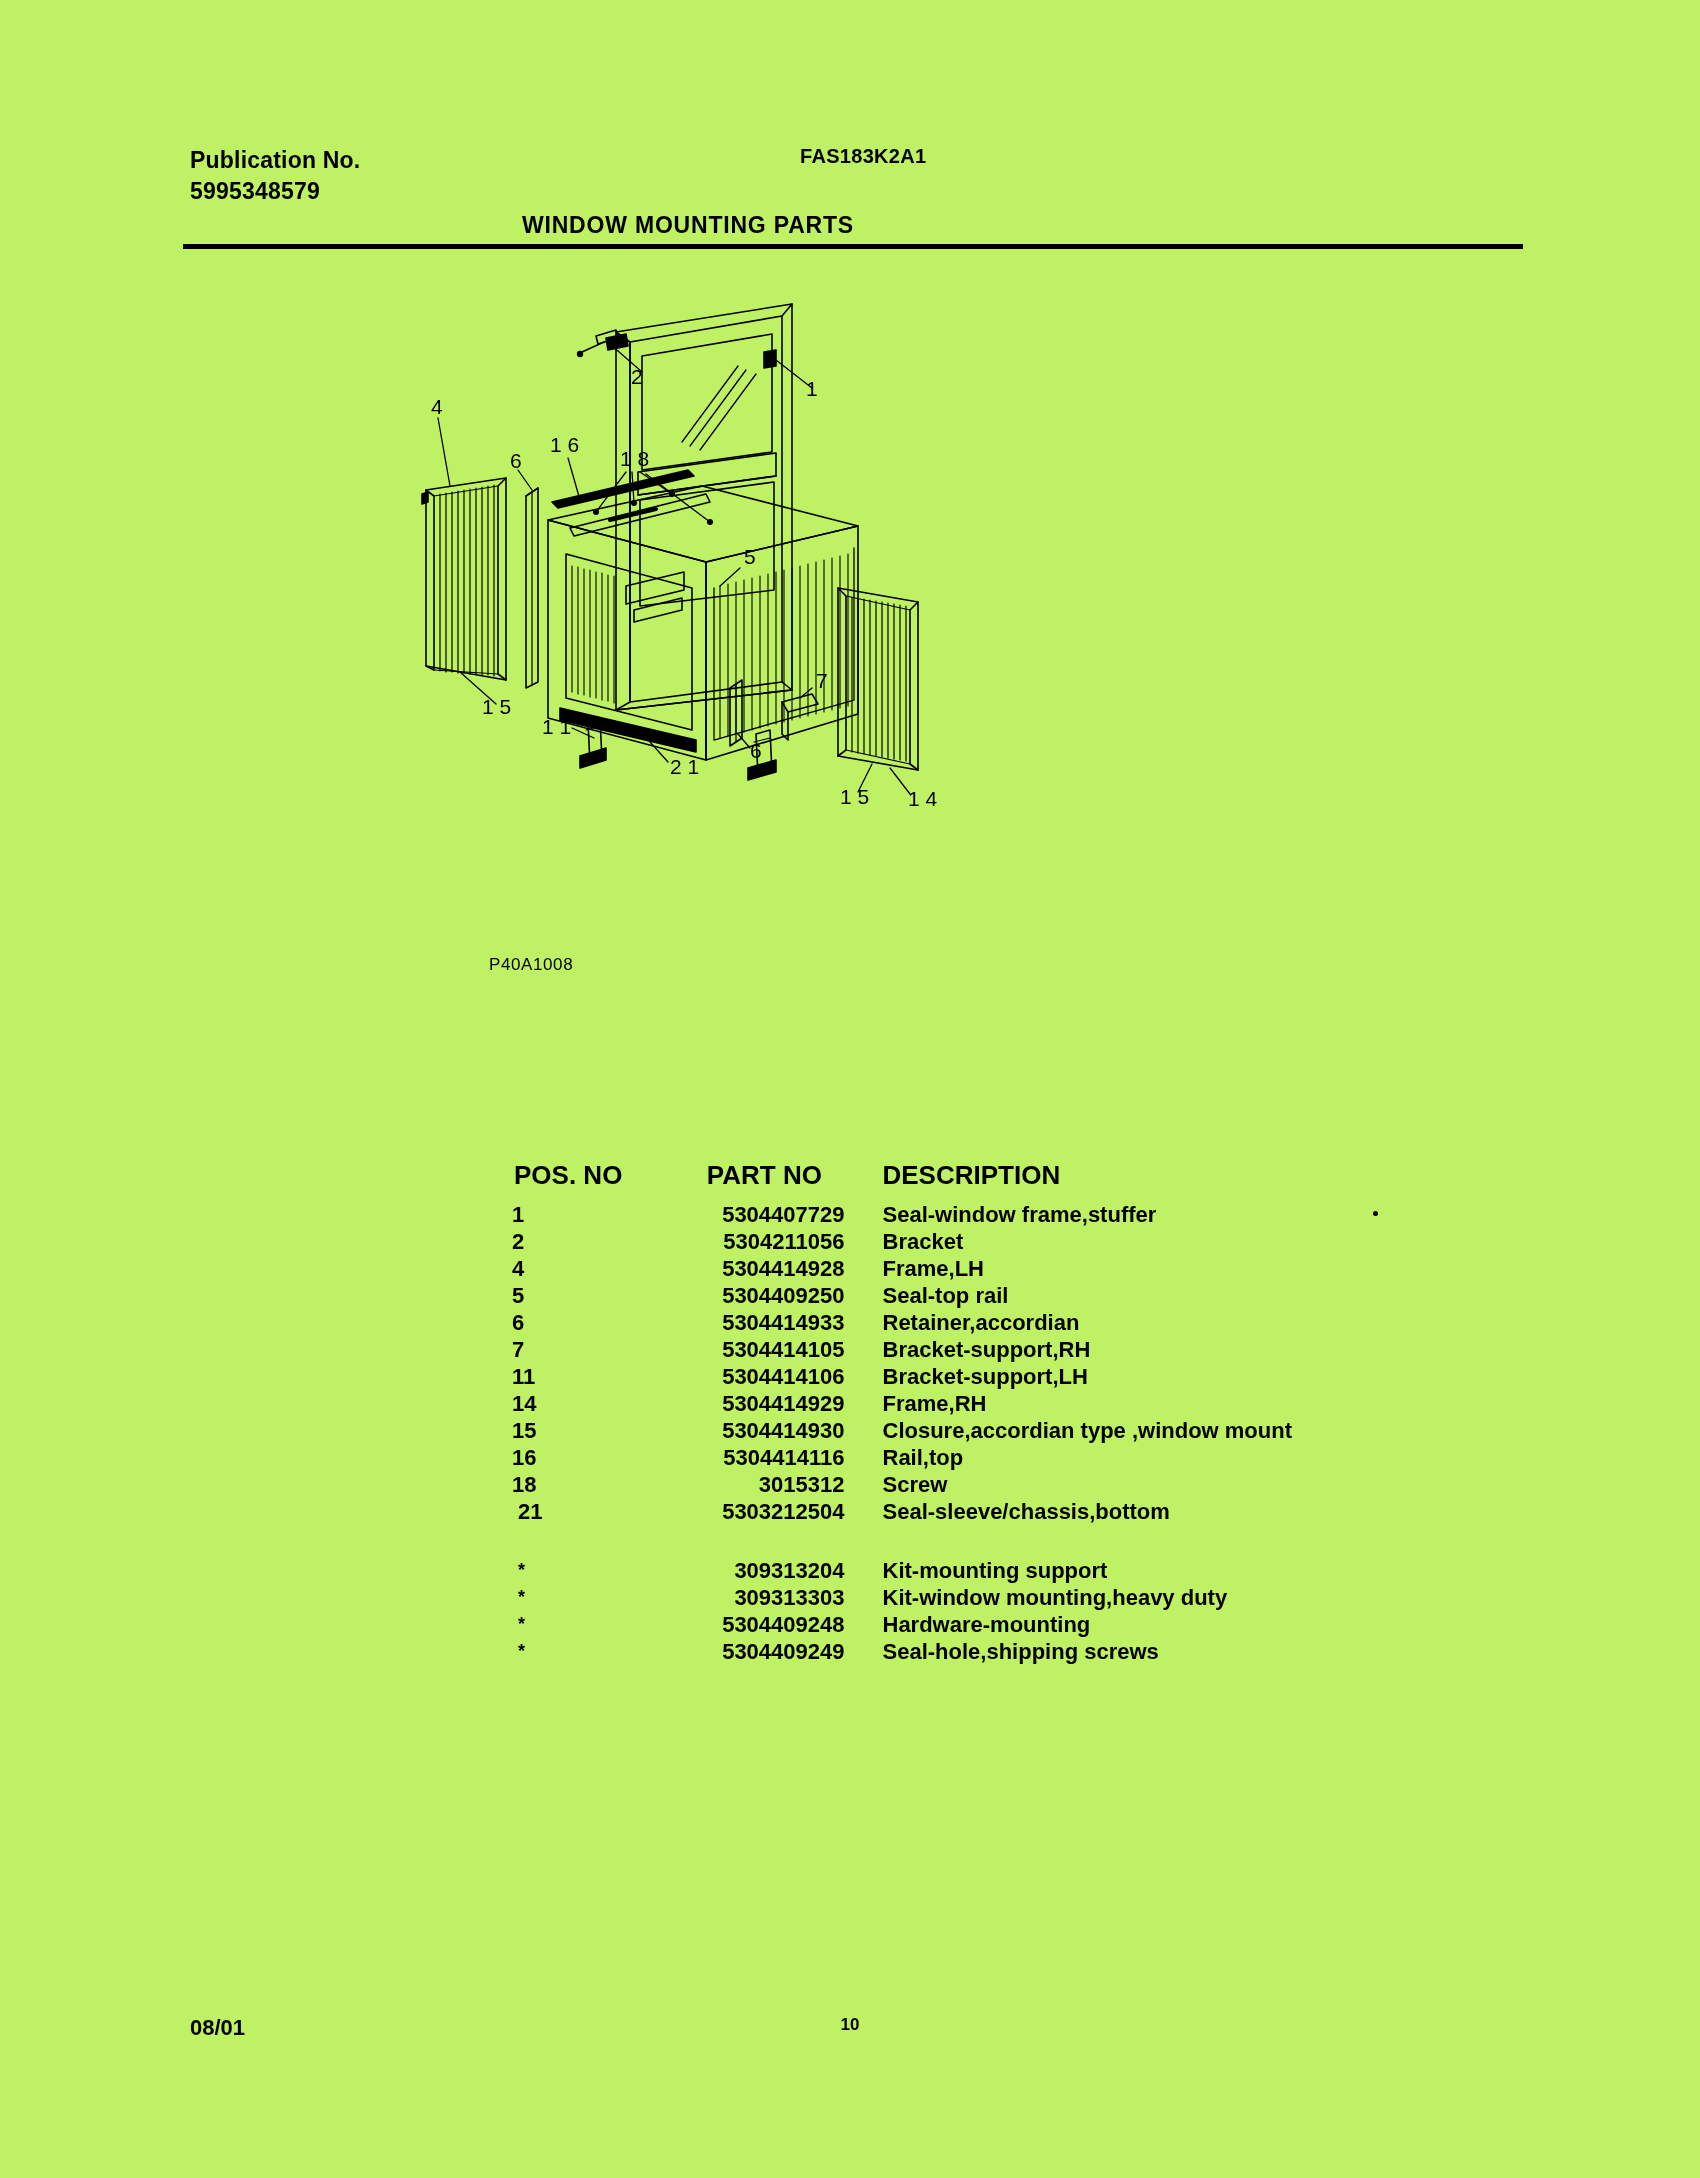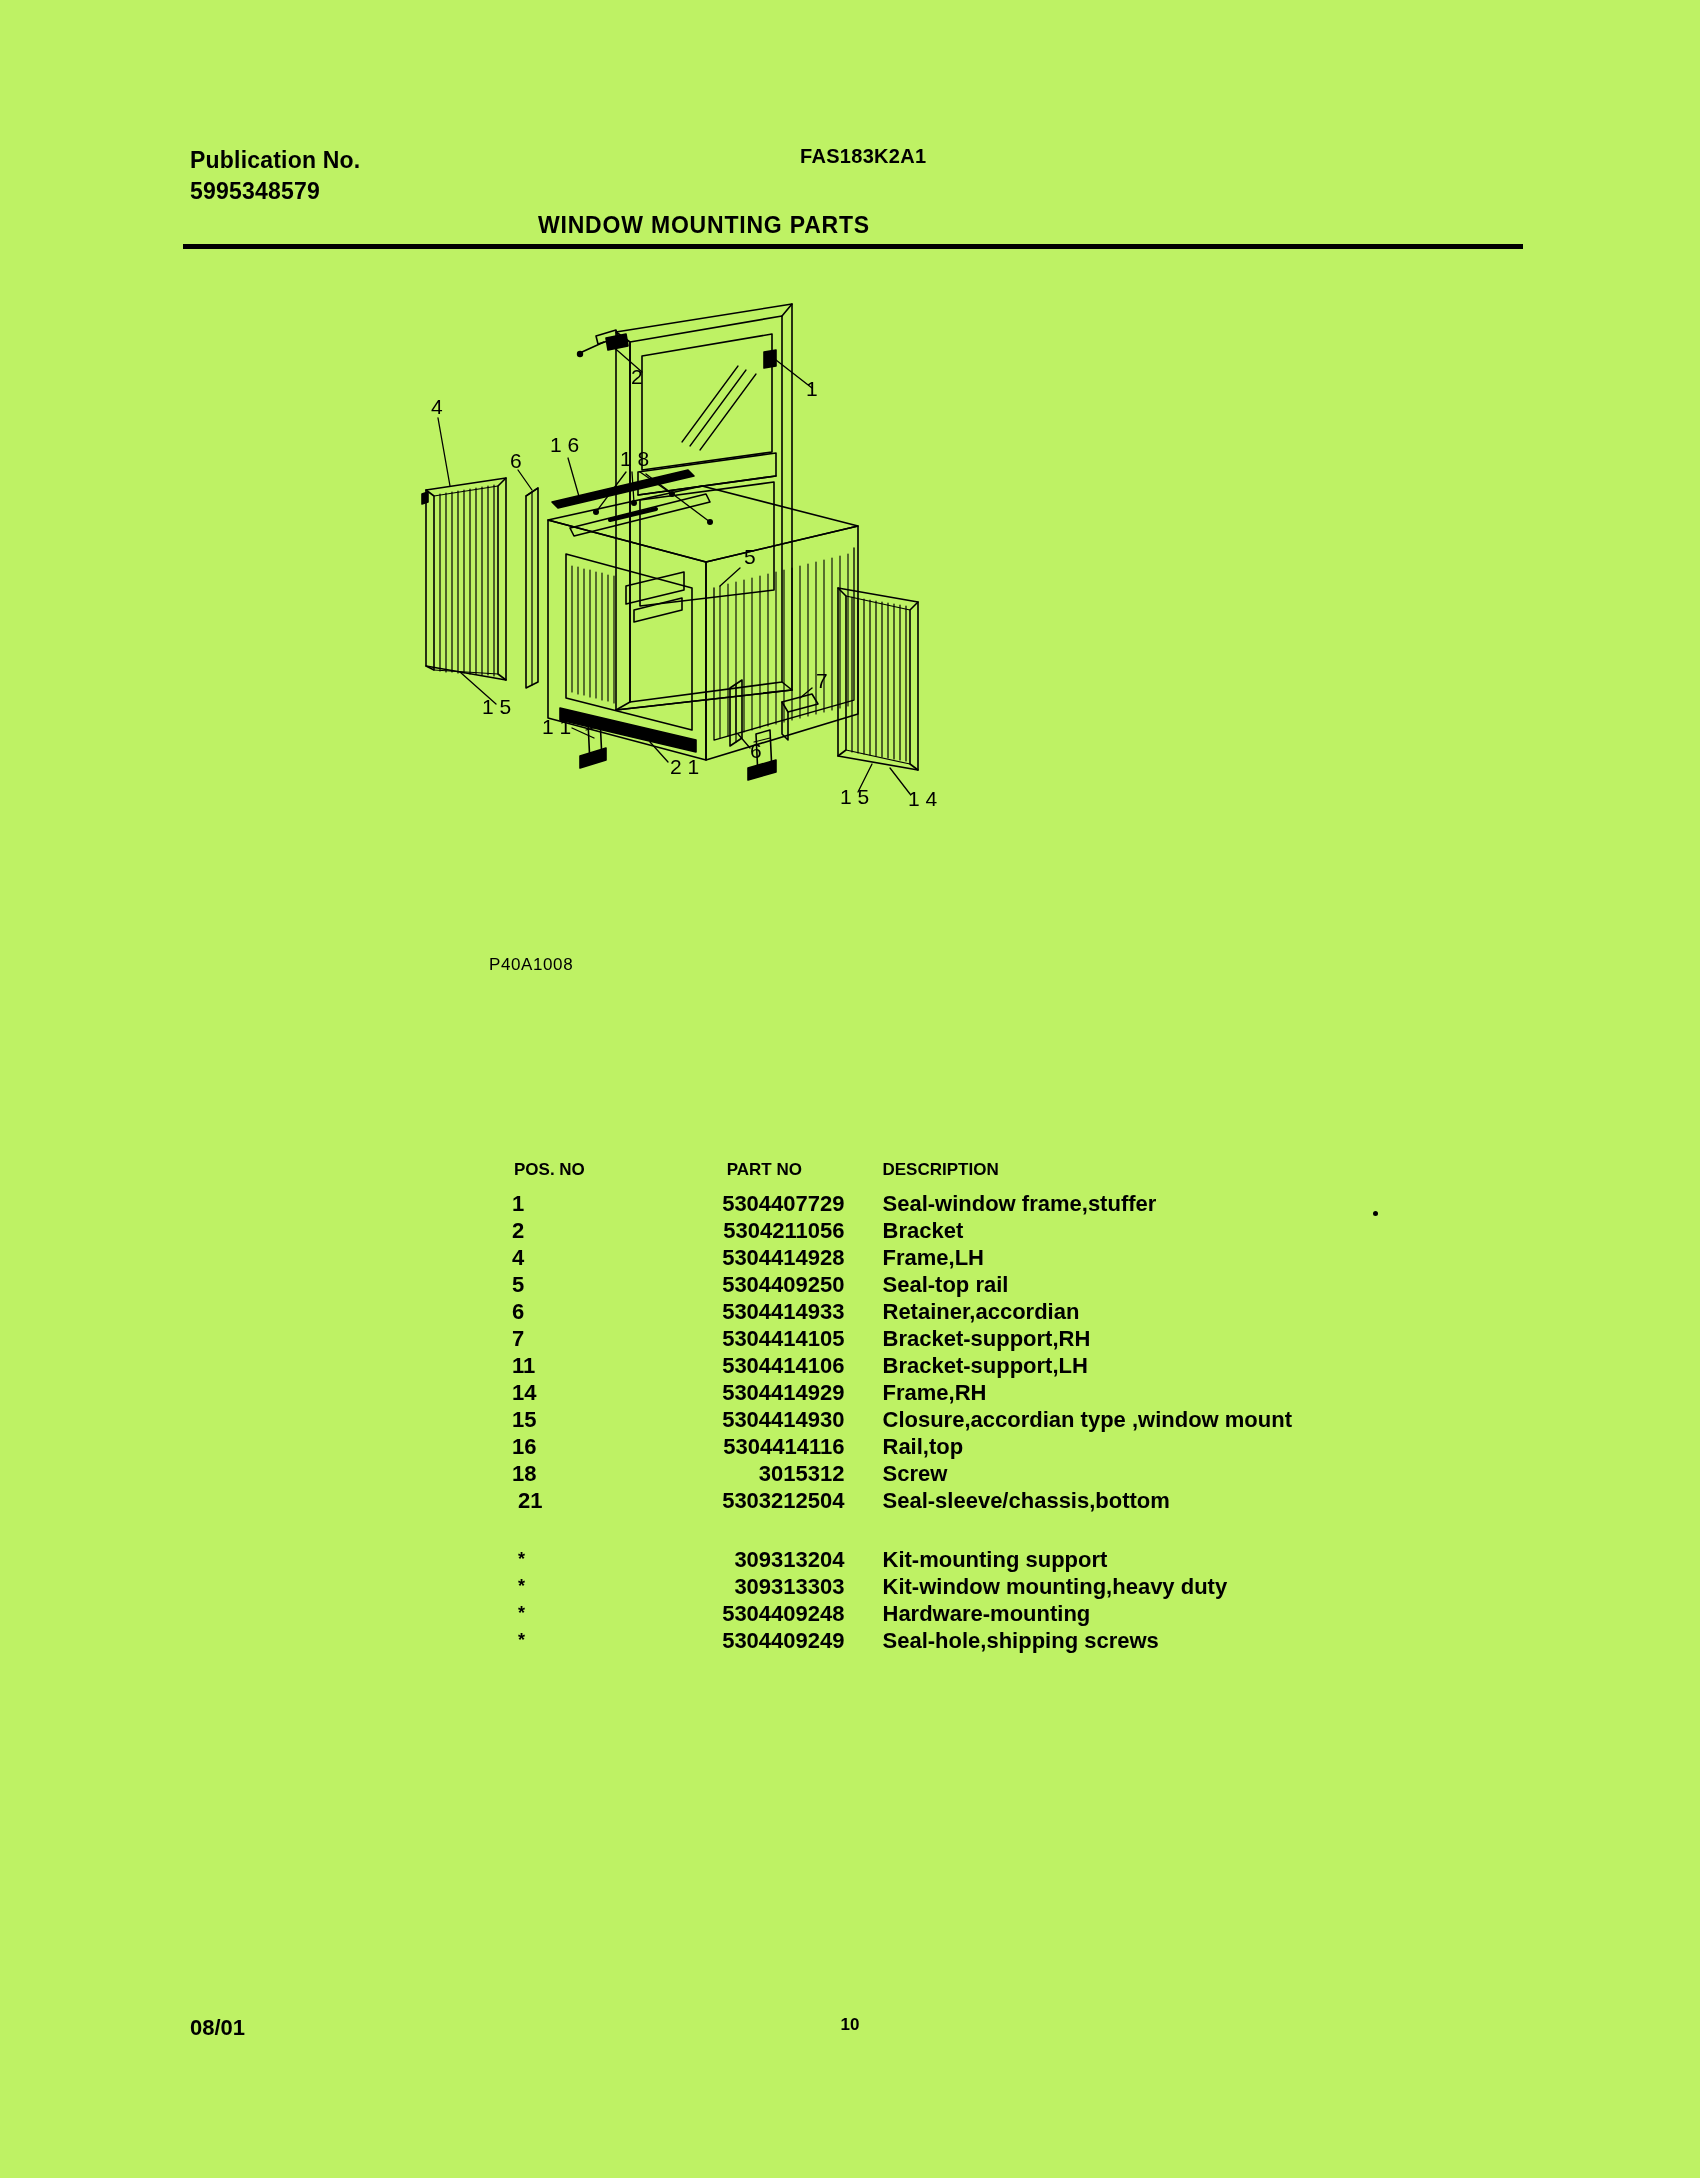--- a/index.html
+++ b/index.html
@@ -32,21 +32,21 @@
   .model-no {
     position: absolute;
     left: 800px;
     top: 145px;
     font-size: 20px;
     font-weight: bold;
     letter-spacing: 0.3px;
   }
   .section-title {
     position: absolute;
-    left: 16px;
+    left: 0;
     top: 212px;
     width: 1376px;
     text-align: center;
     font-size: 23px;
     font-weight: bold;
     letter-spacing: 0.8px;
   }
   .header-rule {
     position: absolute;
     left: 183px;
@@ -79,21 +79,21 @@
   .parts-table {
     position: absolute;
     left: 512px;
     top: 1160px;
     width: 780px;
     border-collapse: collapse;
     font-size: 22px;
     font-weight: bold;
   }
   .parts-table th {
-    font-size: 17px;
+    font-size: 26px;
     font-weight: bold;
     padding: 0 0 10px 0;
     text-align: left;
   }
   .parts-table td {
     padding: 0;
     height: 27px;
     line-height: 27px;
     white-space: nowrap;
   }

